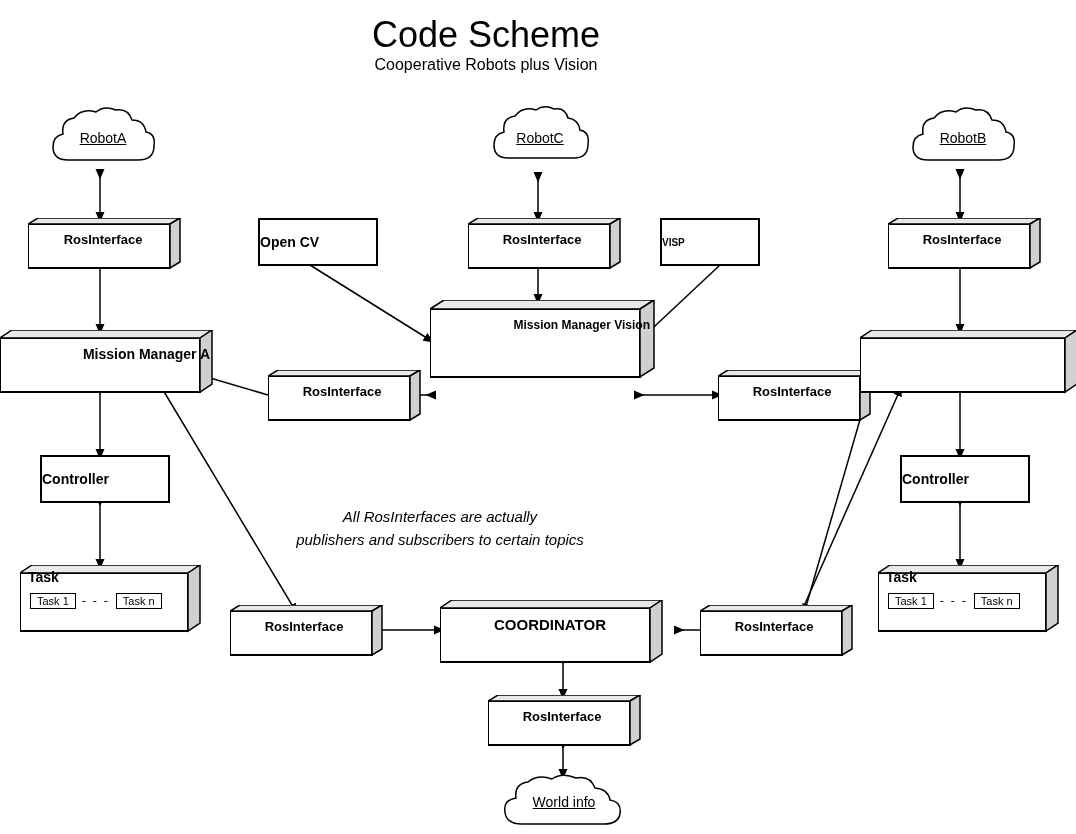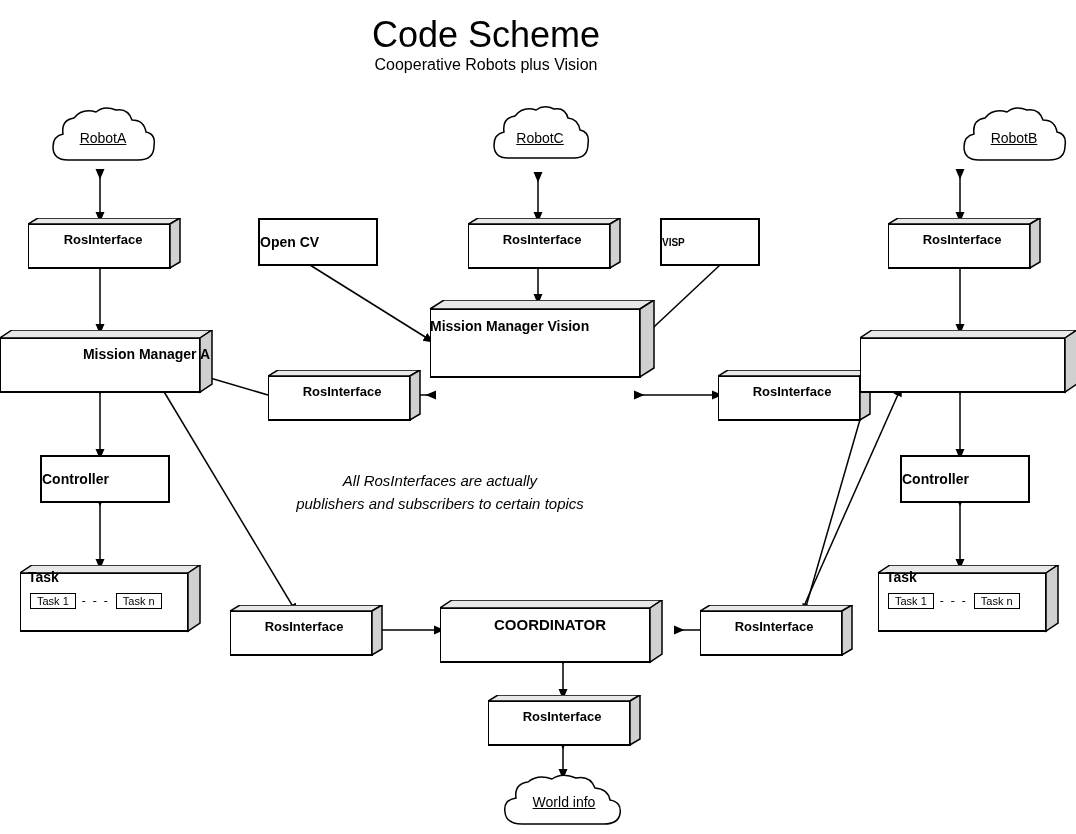--- a/index.html
+++ b/index.html
@@ -73,20 +73,21 @@
     }
 
     
     .italic-note {
       position: absolute;
       font-style: italic;
       font-size: 15px;
       font-family: Arial, sans-serif;
       text-align: center;
       line-height: 1.5;
+      margin-top: 36px;
     }
 
     
     #arrows {
       position: absolute;
       top: 0; left: 0;
       width: 1076px;
       height: 834px;
       pointer-events: none;
     }
@@ -223,21 +224,21 @@
     </svg>
     <span style="position:relative;z-index:2;font-weight:bold;font-size:13px;font-family:Arial,sans-serif;display:block;text-align:center;padding-top:14px;">RosInterface</span>
   </div>
 
   <div style="position:absolute; left:430px; top:300px; width:220px; height:75px;">
     <svg width="230" height="84" style="position:absolute;top:0;left:0;">
       <rect x="0" y="9" width="210" height="68" fill="#fff" stroke="#000" stroke-width="2"></rect>
       <polygon points="0,9 14,0 224,0 210,9" fill="#e8e8e8" stroke="#000" stroke-width="1.5"></polygon>
       <polygon points="210,9 224,0 224,68 210,77" fill="#d0d0d0" stroke="#000" stroke-width="1.5"></polygon>
     </svg>
-    <span style="position:relative;z-index:2;font-weight:bold;font-size:14px;font-family:Arial,sans-serif;display:block;text-align:left;padding-top:18px;">Mission Manager Vision</span>
+    <span style="position:relative;z-index:2;font-weight:bold;font-size:12px;font-family:Arial,sans-serif;display:block;text-align:right;padding-top:18px;">Mission Manager Vision</span>
   </div>
 
   <div style="position:absolute; left:268px; top:370px; width:148px; height:48px;">
     <svg width="158" height="56" style="position:absolute;top:0;left:0;">
       <rect x="0" y="6" width="142" height="44" fill="#fff" stroke="#000" stroke-width="2"></rect>
       <polygon points="0,6 10,0 152,0 142,6" fill="#e8e8e8" stroke="#000" stroke-width="1.5"></polygon>
       <polygon points="142,6 152,0 152,44 142,50" fill="#d0d0d0" stroke="#000" stroke-width="1.5"></polygon>
     </svg>
     <span style="position:relative;z-index:2;font-weight:bold;font-size:13px;font-family:Arial,sans-serif;display:block;text-align:center;padding-top:14px;">RosInterface</span>
   </div>
@@ -289,21 +290,21 @@
     <span style="position:relative;z-index:2;font-weight:bold;font-size:13px;font-family:Arial,sans-serif;display:block;text-align:center;padding-top:14px;">RosInterface</span>
   </div>
 
   <div class="cloud" style="left:500px; top:772px; width:128px; height:60px;">
     <svg width="128" height="60" viewBox="0 0 128 60">
       <path d="M22,52 Q6,52 5,40 Q3,28 16,26 Q14,12 28,10 Q38,2 52,7 Q62,0 76,6 Q90,3 95,16 Q108,17 110,28 Q122,30 120,42 Q118,52 104,52 Z" fill="#fff" stroke="#000" stroke-width="1.5"></path>
     </svg>
     <span class="cloud-label">World info</span>
   </div>
 
-  <div class="cloud" style="left:959px; top:100px; width:110px; height:75px;">
+  <div class="cloud" style="left:908px; top:100px; width:110px; height:75px;">
     <svg width="110" height="75" viewBox="0 0 110 75">
       <path d="M20,60 Q5,60 5,47 Q5,36 15,34 Q13,20 26,18 Q34,8 48,12 Q56,5 68,10 Q80,8 84,20 Q96,20 98,32 Q108,34 106,46 Q106,60 90,60 Z" fill="#fff" stroke="#000" stroke-width="1.5"></path>
     </svg>
     <span class="cloud-label">RobotB</span>
   </div>
 
   <div style="position:absolute; left:888px; top:218px; width:148px; height:48px;">
     <svg width="158" height="56" style="position:absolute;top:0;left:0;">
       <rect x="0" y="6" width="142" height="44" fill="#fff" stroke="#000" stroke-width="2"></rect>
       <polygon points="0,6 10,0 152,0 142,6" fill="#e8e8e8" stroke="#000" stroke-width="1.5"></polygon>

